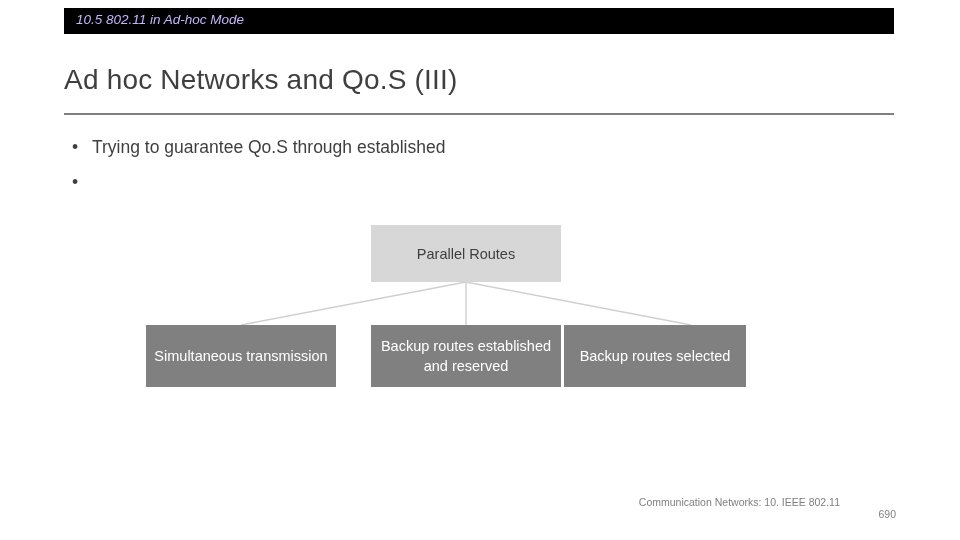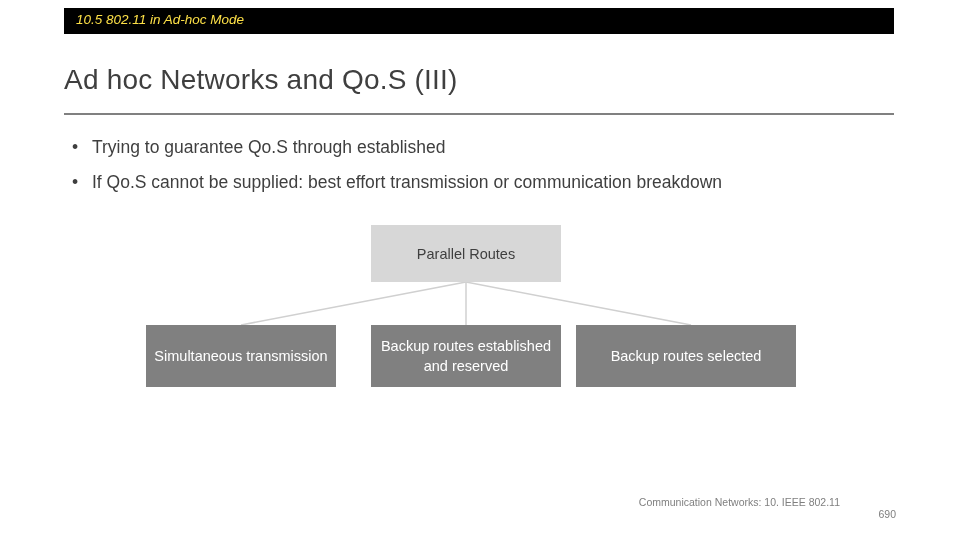--- a/index.html
+++ b/index.html
@@ -27,21 +27,21 @@
     left: 64px;
     top: 8px;
     width: 830px;
     height: 26px;
     background: #000000;
   }
   .header-bar-text {
     position: absolute;
     left: 12px;
     top: 4px;
-    color: #fde047;
+    color: #c4b5fd;
     font-size: 13.5px;
     font-style: italic;
     white-space: nowrap;
   }
   
   .slide-title {
     position: absolute;
     left: 64px;
     top: 64px;
     width: 830px;
@@ -116,23 +116,23 @@
     background: #808080;
   }
   .node-b {
     left: 371px;
     top: 110px;
     width: 190px;
     height: 62px;
     background: #808080;
   }
   .node-c {
-    left: 576px;
+    left: 564px;
     top: 110px;
-    width: 220px;
+    width: 182px;
     height: 62px;
     background: #808080;
   }
   .connector-svg {
     position: absolute;
     left: 0;
     top: 0;
     width: 960px;
     height: 200px;
   }
@@ -167,21 +167,20 @@
   <div class="slide-title">Ad hoc Networks and Qo.S (III)</div>
   <div class="title-rule"></div>
 
   <div class="bullets">
     <div class="bullet">
       <span class="dot">•</span>
       <span>Trying to guarantee Qo.S through established</span>
     </div>
     <div class="bullet">
       <span class="dot">•</span>
-      <span>If Qo.S cannot be supplied: best effort transmission or communication breakdown</span>
     </div>
   </div>
 
   <div class="diagram">
     <svg class="connector-svg" viewBox="0 0 960 200" xmlns="http://www.w3.org/2000/svg">
       <line x1="466" y1="67" x2="241" y2="110" stroke="#d0d0d0" stroke-width="1.5"></line>
       <line x1="466" y1="67" x2="466" y2="110" stroke="#d0d0d0" stroke-width="1.5"></line>
       <line x1="466" y1="67" x2="691" y2="110" stroke="#d0d0d0" stroke-width="1.5"></line>
     </svg>
     <div class="node node-root">Parallel Routes</div>

